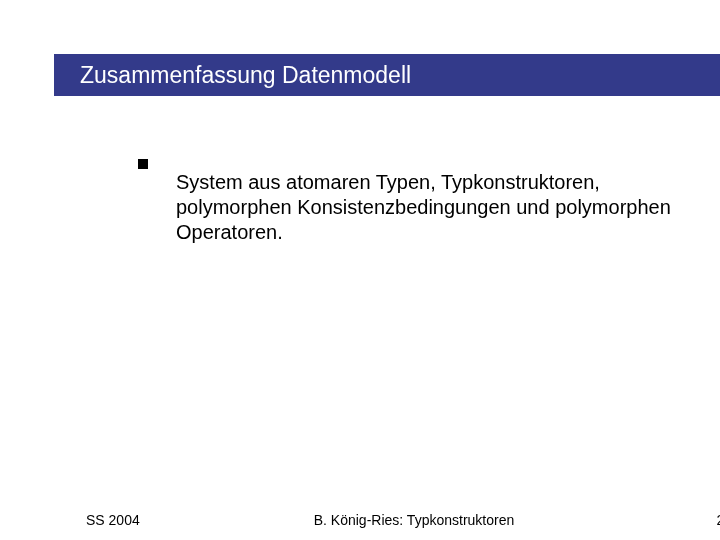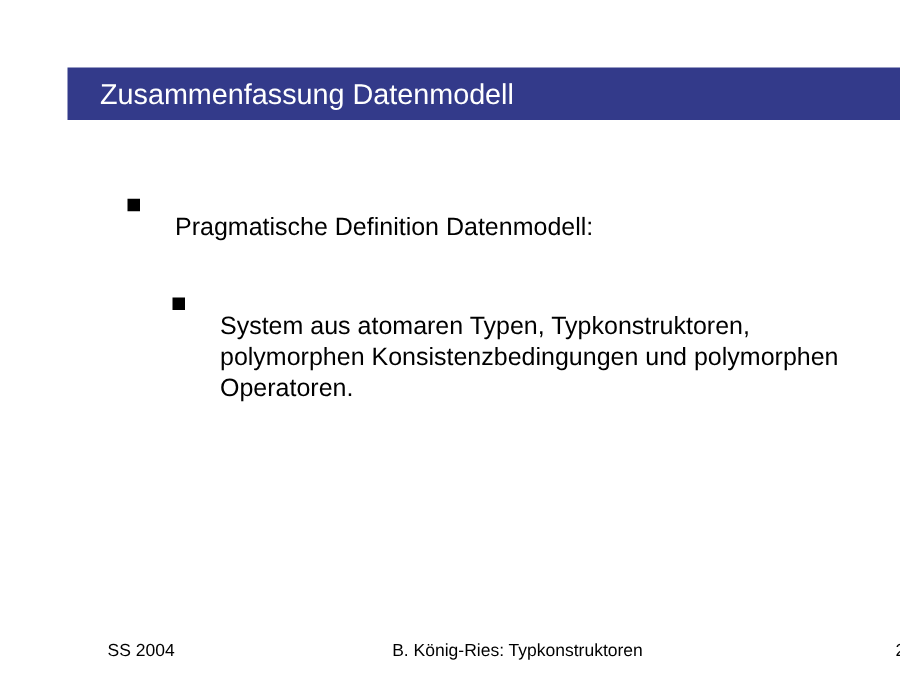--- a/index.html
+++ b/index.html
@@ -72,24 +72,20 @@
   }
 </style>
 </head>
 <body>
 
 <div class="title-bar">
   <span>Zusammenfassung Datenmodell</span>
 </div>
 
 <div class="content">
-  <div class="bullet-row level1">
-    <div class="bullet-icon"></div>
-    <div class="bullet-text">Pragmatische Definition Datenmodell:</div>
-  </div>
   <div class="bullet-row level2">
     <div class="bullet-icon"></div>
     <div class="bullet-text">System aus atomaren Typen, Typkonstruktoren, polymorphen Konsistenzbedingungen und polymorphen Operatoren.</div>
   </div>
 </div>
 
 <div class="footer">
   <span class="footer-left">SS 2004</span>
   <span class="footer-center">B. König-Ries: Typkonstruktoren</span>
   <span class="footer-right">20</span>

